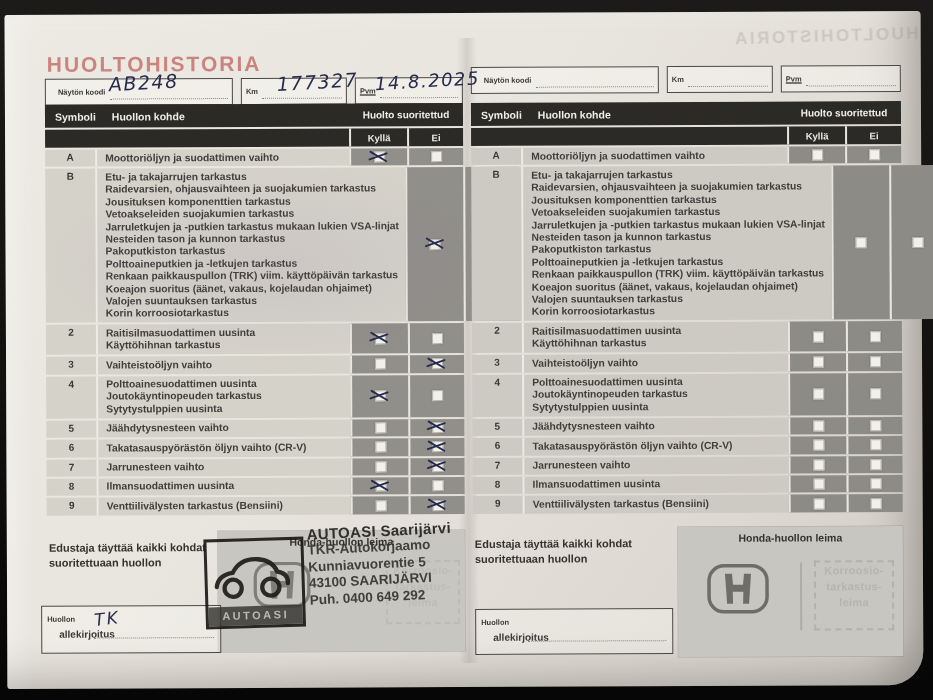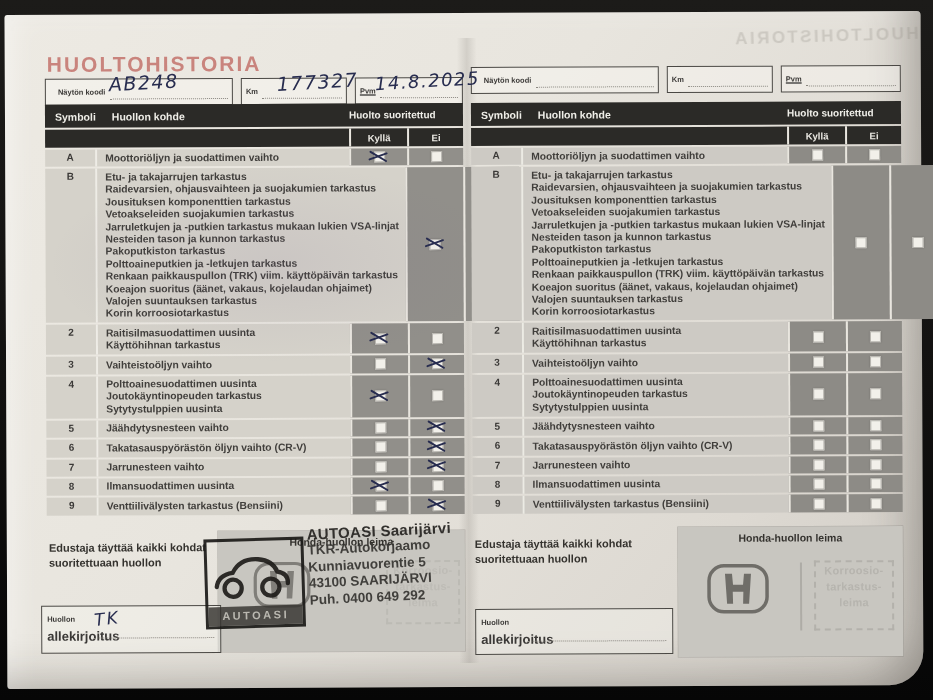--- a/index.html
+++ b/index.html
@@ -44,21 +44,21 @@
     position:absolute;left:34%;top:-8px;font-family:"DejaVu Sans", cursive;font-style:italic;
     font-size:19px;font-weight:500;color:var(--ink);letter-spacing:1.5px;white-space:nowrap;
     transform:rotate(-3deg);z-index:3;
   }
   .fbox.pvm .hand{left:18%;font-size:18px;}
 
   .svc-table{position:absolute;left:0;right:0;top:50px;}
   .thead,.tsub,.trow{display:grid;grid-template-columns:52px 1fr 58px 56px;}
   .thead{background:var(--hdr);height:23px;align-items:center;}
   .thead .hleft{grid-column:1/3;display:flex;gap:16px;padding-left:10px;color:#efeee8;font-size:10.5px;font-weight:bold;}
-  .thead .hright{grid-column:3/5;text-align:left;color:#efeee8;font-size:10px;font-weight:bold;}
+  .thead .hright{grid-column:3/5;text-align:center;color:#efeee8;font-size:10px;font-weight:bold;}
   .tsub{margin-top:2px;height:18px;}
   .tsub>div{background:var(--hdr);display:flex;align-items:center;justify-content:center;
     color:#eceae4;font-size:9.5px;font-weight:bold;}
   .tsub .blank{grid-column:1/3;}
   .tsub .yes,.tsub .no{border-left:2px solid #e9e6df;}
   .trow{margin-top:2px;}
   .trow .sym{background:var(--rowbg);border-right:2px solid rgba(244,242,236,.8);
     display:flex;justify-content:center;padding-top:2px;
     font-size:10px;font-weight:bold;color:#3b3937;}
   .trow .items{background:var(--rowbg);padding:2.5px 6px 2.5px 8px;}
@@ -72,21 +72,21 @@
   .half.left .svc-table::after{content:"";position:absolute;left:0;top:60px;right:0;height:200px;
     background:radial-gradient(ellipse at 55% 50%, rgba(110,90,135,.10), rgba(110,90,135,0) 70%);pointer-events:none;}
 
   .instruction{position:absolute;font-size:11px;font-weight:bold;color:#34322e;line-height:14.5px;width:230px;}
   .half.left .instruction{left:2px;top:486px;}
   .half.right .instruction{left:2px;top:484px;}
   .sigbox{position:absolute;border:1.5px solid #4a4844;background:rgba(250,248,243,.35);}
   .half.left .sigbox{left:-6px;top:551px;width:178px;height:46px;}
   .half.right .sigbox{left:2px;top:556px;width:196px;height:44px;}
   .sigbox .l1{position:absolute;left:5px;top:8px;font-size:7.5px;font-weight:bold;color:#3a3836;}
-  .sigbox .l2{position:absolute;left:5px;top:22px;font-size:13px;font-weight:bold;color:#3a3836;}
+  .sigbox .l2{position:absolute;left:17px;top:22px;font-size:10px;font-weight:bold;color:#3a3836;}
   .sigbox .sdots{position:absolute;left:52px;right:6px;top:31px;border-bottom:1px dotted #8a8780;}
   .sigbox .sig{position:absolute;left:52px;top:2px;font-family:"DejaVu Sans", cursive;font-style:italic;
     font-size:17px;color:var(--ink);transform:rotate(-6deg);letter-spacing:2px;}
 
   .graybox{position:absolute;background:#c8c6c0;box-shadow:0 0 0 .5px rgba(120,118,112,.45);}
   .half.left .graybox{left:171px;top:477px;width:247px;height:121px;}
   .half.right .graybox{left:205px;top:475px;width:225px;height:130px;}
   .graybox .gheader{text-align:center;padding-top:5px;font-size:10.5px;font-weight:bold;color:#34322e;}
   .hondalogo{position:absolute;}
   .half.right .hondalogo{left:28px;top:36px;}

